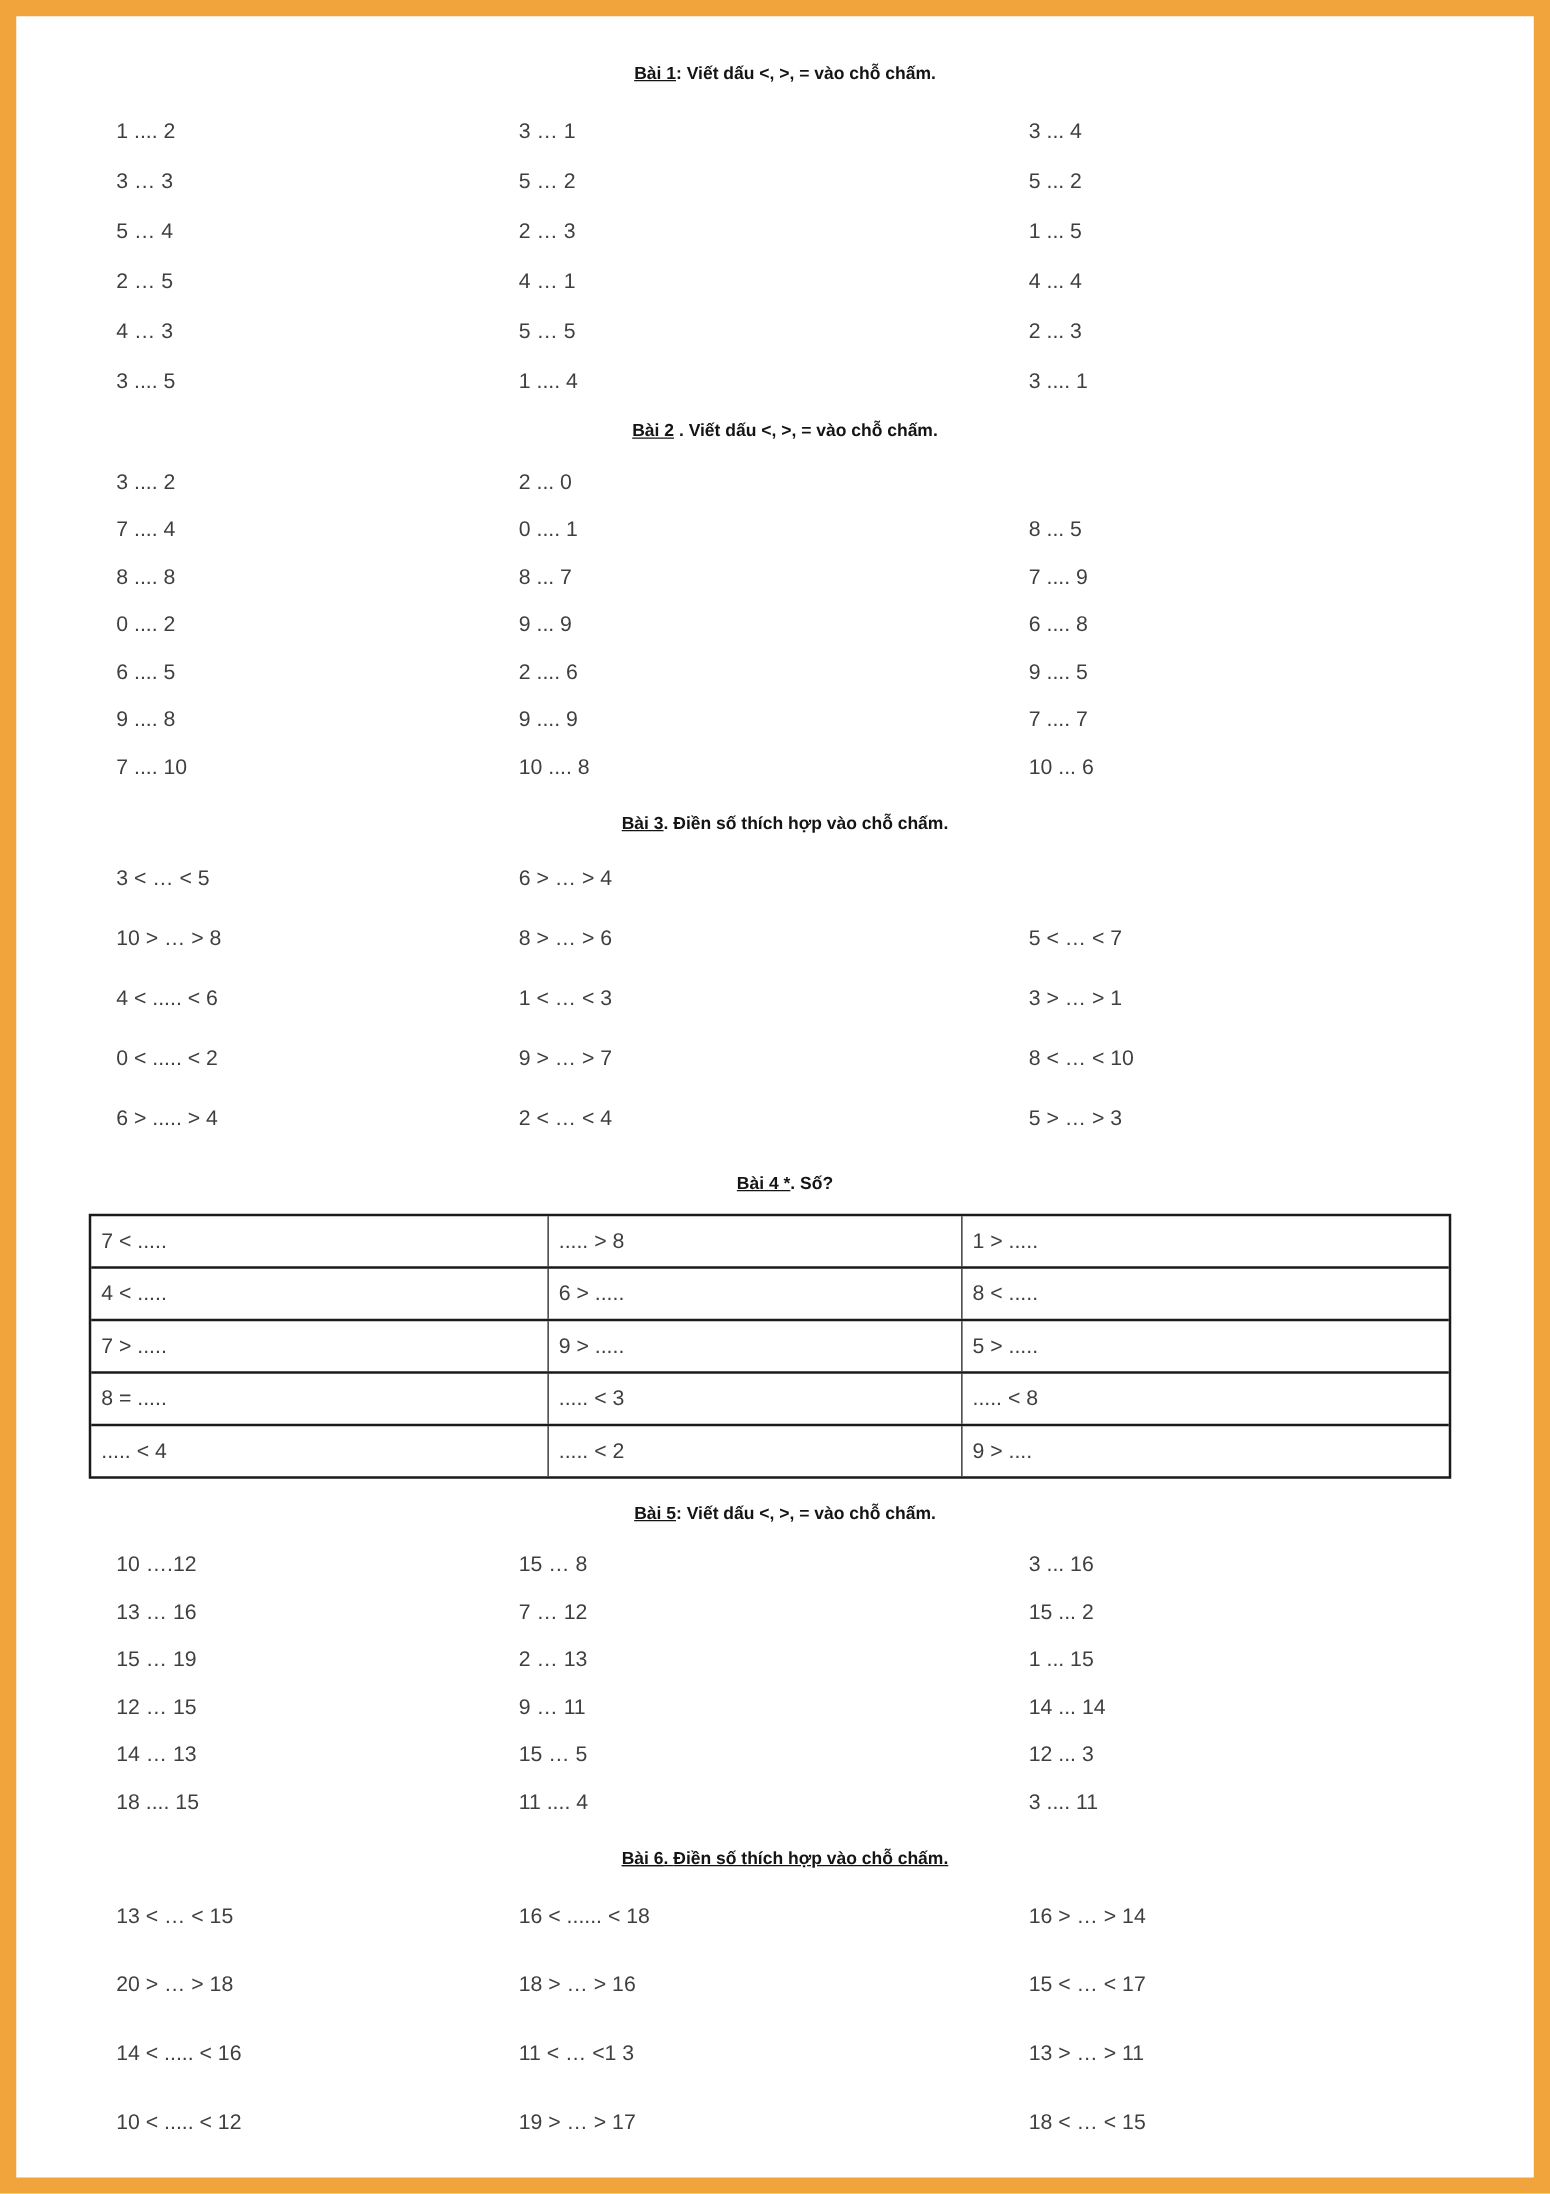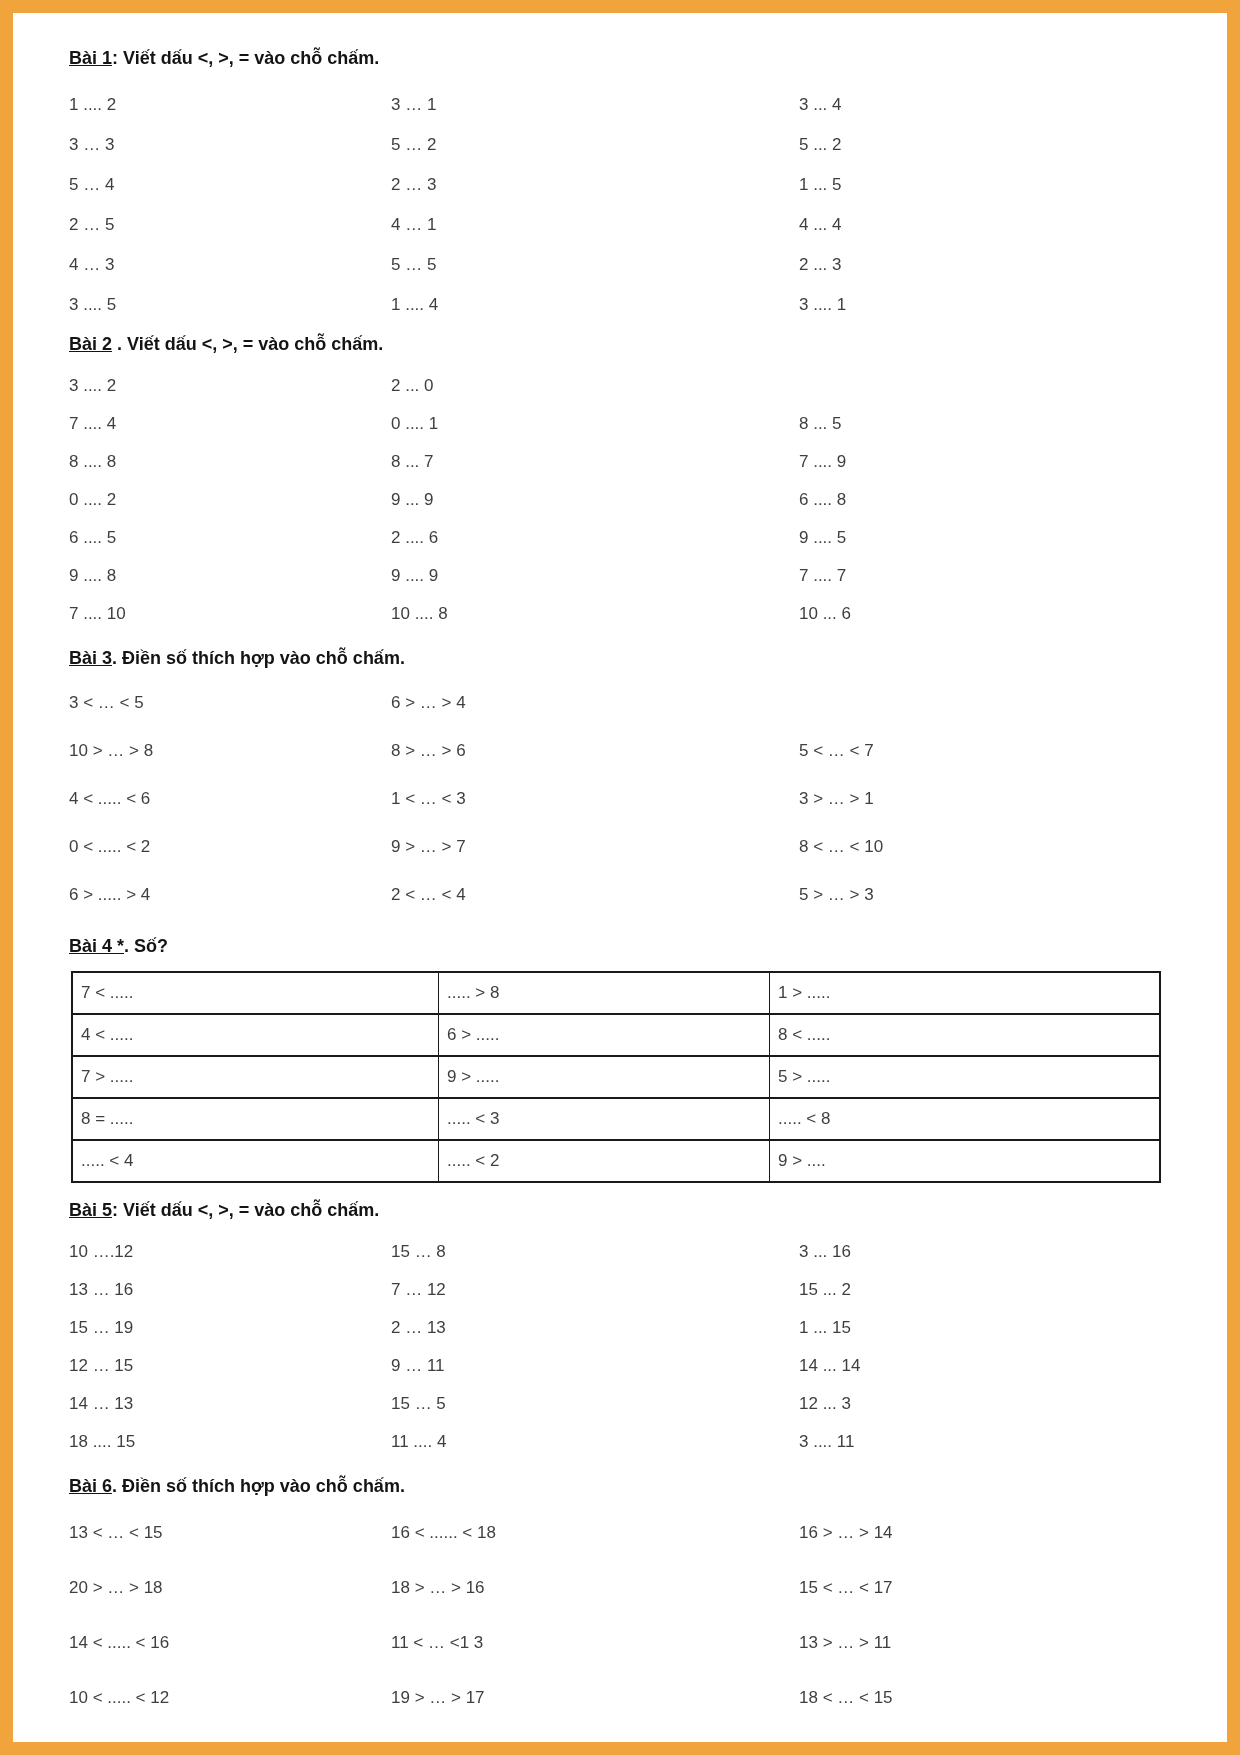--- a/index.html
+++ b/index.html
@@ -11,35 +11,36 @@
     background: #ffffff;
     border: 13px solid #f2a43c;
     font-family: "Liberation Sans", sans-serif;
     overflow: hidden;
   }
   .content {
     padding: 34px 40px 0 56px;
     box-sizing: border-box;
   }
   .section-header {
-    font-size: 18px;
+    font-size: 14px;
     line-height: 22px;
     font-weight: bold;
     color: #141414;
     margin: 0;
+    text-align: center;
   }
   .bai-label { text-decoration: underline; }
   .sec-b1 .section-header { margin-top: 0; }
   .sec-b2 .section-header { margin-top: 8px; }
   .sec-b3 .section-header { margin-top: 14px; }
   .sec-b4 .section-header { margin-top: 16px; }
   .sec-b5 .section-header { margin-top: 16px; }
-  .sec-b6 .section-header { margin-top: 14px; }
-
-  .rows { margin-left: 0; }
+  .sec-b6 .section-header { margin-top: 14px; text-decoration: underline; }
+
+  .rows { margin-left: 24px; }
   .sec-b1 .rows { margin-top: 16px; }
   .sec-b2 .rows { margin-top: 12px; }
   .sec-b3 .rows { margin-top: 10px; }
   .sec-b5 .rows { margin-top: 12px; }
   .sec-b6 .rows { margin-top: 8px; }
 
   .row {
     display: grid;
     grid-template-columns: 322px 408px auto;
   }

